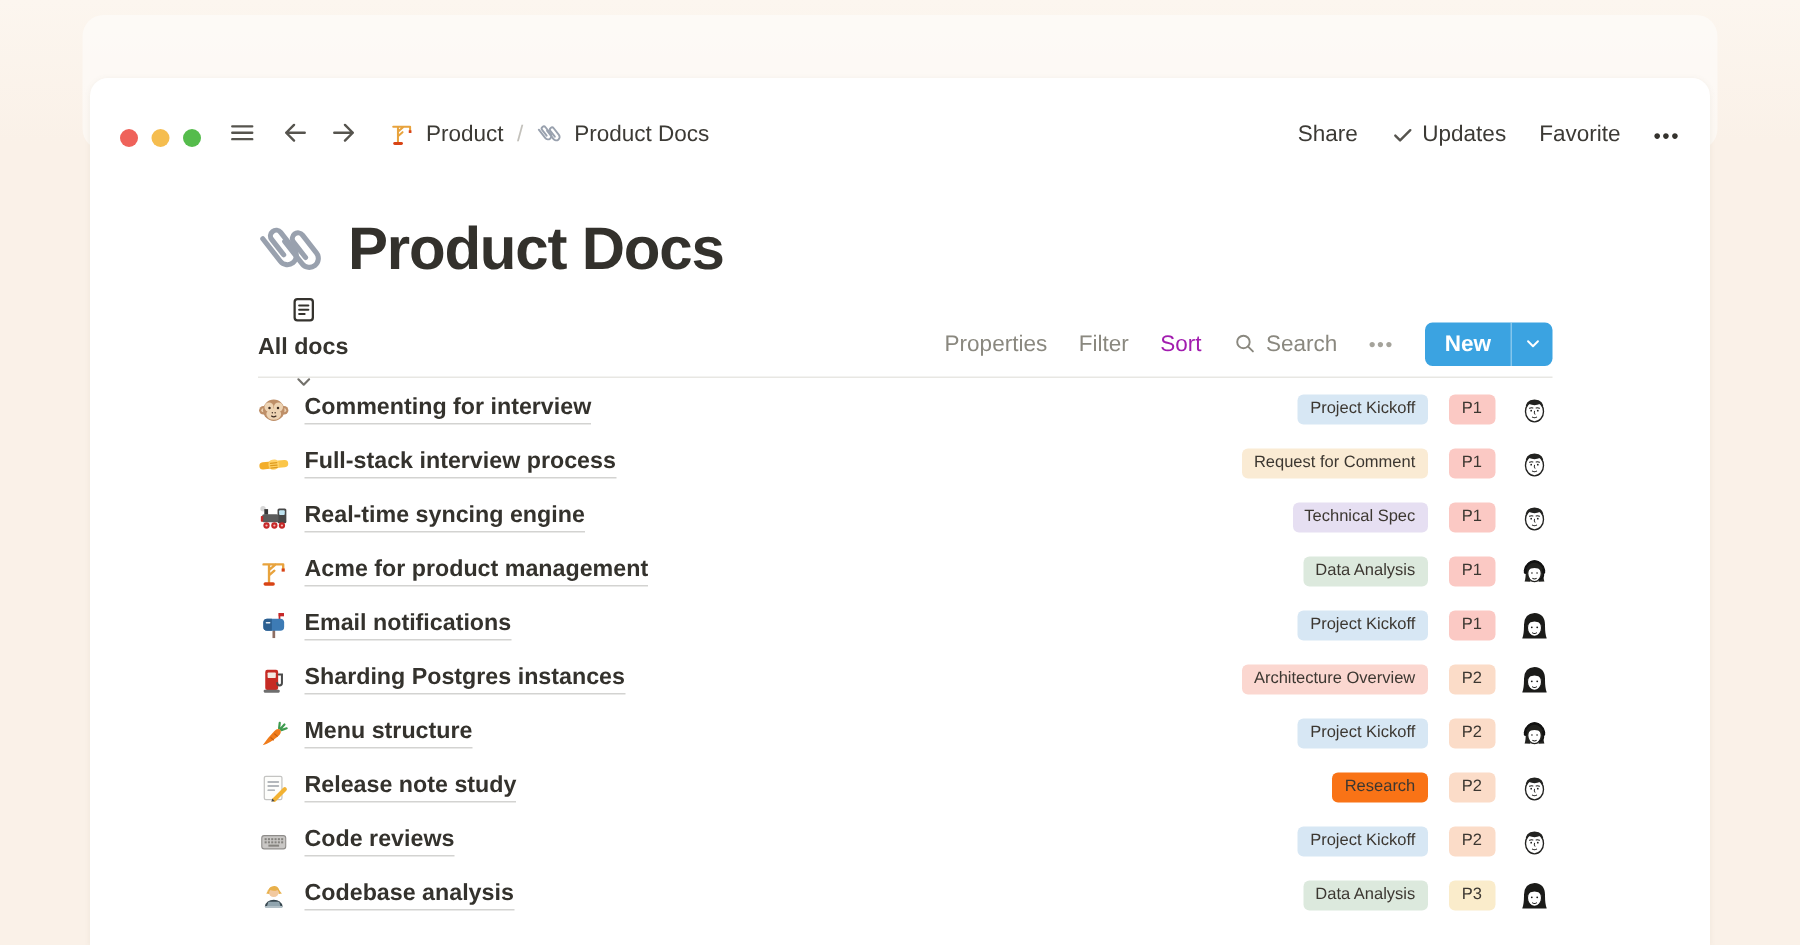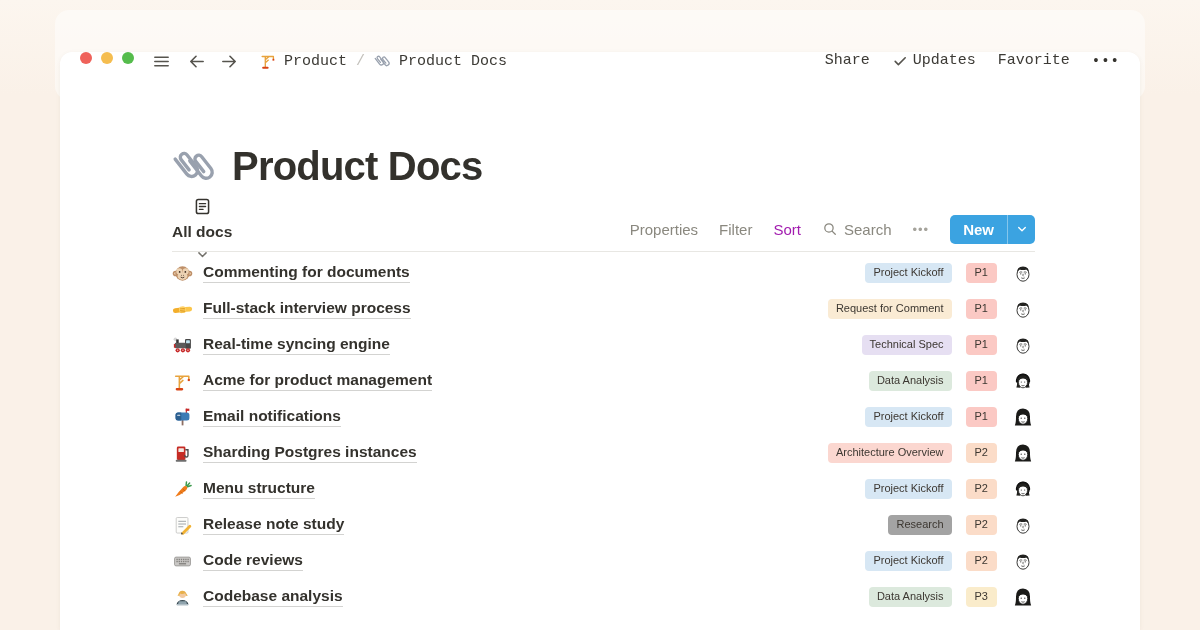--- a/index.html
+++ b/index.html
@@ -14,22 +14,22 @@
     background:rgba(255,255,255,0.48); border-radius:14px;
   }
   .window {
     position:absolute; left:60px; top:52px; width:1080px; height:578px;
     background:#FFFFFF; border-radius:12px 12px 0 0;
     box-shadow:0 1px 4px rgba(120,100,80,0.08);
     overflow:hidden;
   }
   
   .win-header {
-    height:46px; display:flex; align-items:flex-start; padding:0 20px; gap:12px;
-    font-size:15px; color:#3C3A35;font-family:Liberation Mono, monospace;
+    height:46px; display:flex; align-items:flex-end; padding:0 20px; gap:12px;
+    font-size:15px; color:#3C3A35;
   }
   .traffic { display:flex; gap:9px; margin-right:6px; }
   .light { width:12px; height:12px; border-radius:50%; }
   .light.red{ background:#EF625A; } .light.yellow{ background:#F5BD4F; } .light.green{ background:#55BC4C; }
   .chrome-icon { width:19px; height:19px; color:#56544E; flex:0 0 auto; }
   .chrome-icon svg { width:100%; height:100%; display:block; }
   .nav-arrows { display:flex; gap:14px; margin-left:4px; }
   .breadcrumb { display:flex; align-items:center; gap:7px; margin-left:8px; }
   .crumb-icon { width:18px; height:18px; }
   .crumb-icon svg { width:100%; height:100%; display:block; }
@@ -368,21 +368,21 @@
     <div class="divider"></div>
 
     <div class="rows">
 
       <div class="row">
         <span class="row-icon">
             <svg viewBox="0 0 20 20">
               <use href="#sym-monkey"></use>
             </svg>
           </span>
-        <span class="row-title">Commenting for documents</span>
+        <span class="row-title">Commenting for interview</span>
         <span class="row-right">
           <span class="tag" style="background-color: rgb(215, 231, 244);">Project Kickoff</span>
           <span class="pbadge" style="background-color: rgb(251, 201, 196);">P1</span>
           <span class="avatar">
               <svg viewBox="0 0 24 24">
                 <use href="#av-man"></use>
               </svg>
             </span>
         </span>
       </div>
@@ -496,21 +496,21 @@
       </div>
 
       <div class="row">
         <span class="row-icon">
             <svg viewBox="0 0 20 20">
               <use href="#sym-memo"></use>
             </svg>
           </span>
         <span class="row-title">Release note study</span>
         <span class="row-right">
-          <span class="tag" style="background-color: #a3a3a3;">Research</span>
+          <span class="tag" style="background-color: #f97316;">Research</span>
           <span class="pbadge" style="background-color: rgb(251, 220, 200);">P2</span>
           <span class="avatar">
               <svg viewBox="0 0 24 24">
                 <use href="#av-man"></use>
               </svg>
             </span>
         </span>
       </div>
 
       <div class="row">

